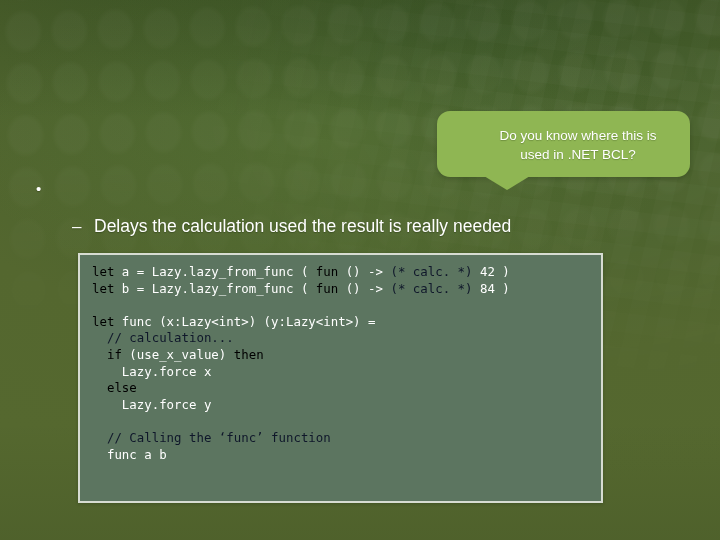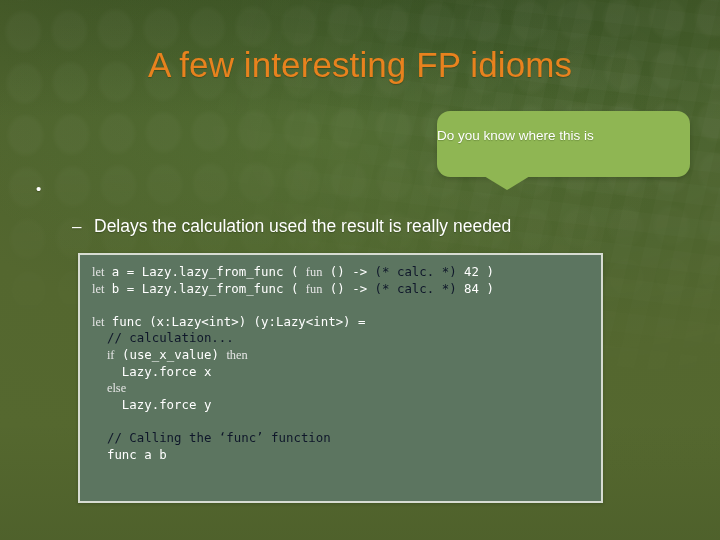--- a/index.html
+++ b/index.html
@@ -100,21 +100,21 @@
     height: 0;
     border-left: 23px solid transparent;
     border-right: 23px solid transparent;
     border-top: 14px solid #8fb653;
   }
   .callout-text {
     position: absolute;
     left: 437px;
     top: 126px;
     width: 282px;
-    text-align: left;
+    text-align: center;
     color: #ffffff;
     font-size: 13.5px;
     line-height: 19px;
     text-shadow: 0 1px 1px rgba(40,60,15,.30);
   }
 
   
   .bullet-l1 {
     position: absolute;
     left: 36px;
@@ -164,41 +164,41 @@
     position: absolute;
     left: 12px;
     top: 9px;
     right: 6px;
     font-family: "DejaVu Sans Mono", monospace;
     font-size: 12.4px;
     line-height: 16.6px;
     white-space: pre;
     color: #ffffff;
   }
-  .code .kw   { color: #e5e5e5; font-family: Liberation Serif, serif; }
+  .code .kw   { color: #000000; }
   .code .cm   { color: #0f172a; }
   .code .blank { display: block; height: 16.6px; }
 </style>
 </head>
 <body>
 
 <div id="slide">
 
   <div class="bg-base"></div>
   <div class="bg-tiles"></div>
   <div class="bg-tiles2"></div>
   <div class="bg-glow"></div>
   <div class="bg-vignette"></div>
 
-  <div class="title">A few interesting FP idioms</div>
 
   <div class="callout"></div>
   <div class="callout-tail"></div>
   <div class="callout-text">
     <div>Do you know where this is</div>
+    <div>used in .NET BCL?</div>
   </div>
 
   <div class="bullet-l1">
     <span class="mark">•</span>
   </div>
 
   <div class="bullet-l2">
     <span class="mark">–</span>
     <span>Delays the calculation used the result is really needed</span>
   </div>

